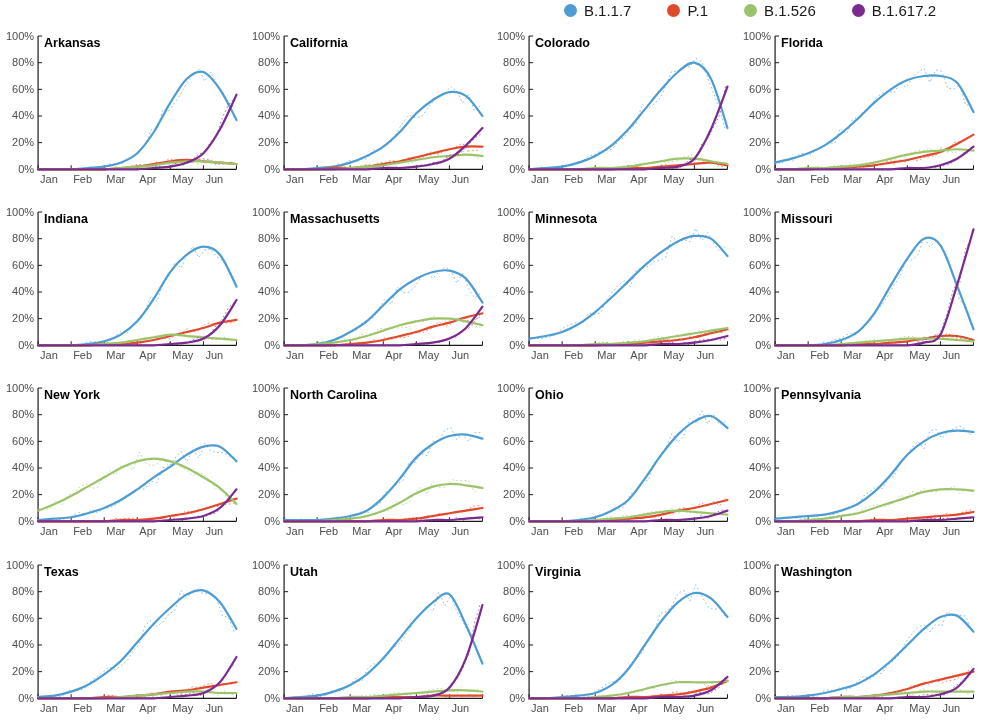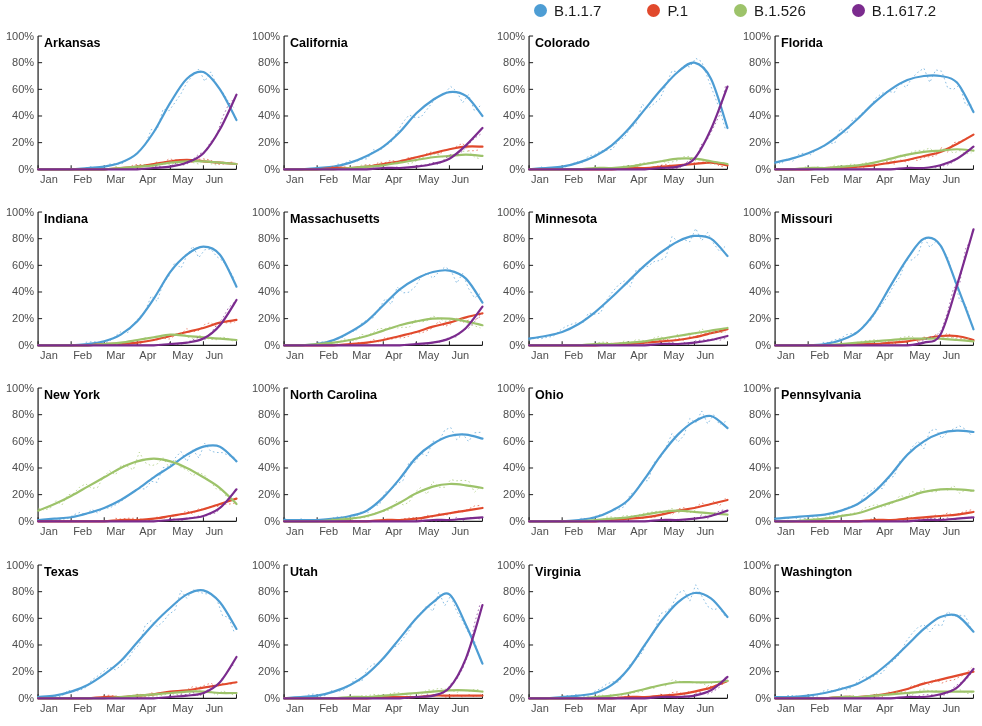--- a/index.html
+++ b/index.html
@@ -1,18 +1,18 @@
 <!DOCTYPE html>
 <html><head>
 <meta charset="utf-8">
 <style>
   html,body{margin:0;padding:0;background:#ffffff;}
   body{font-family:"Liberation Sans", sans-serif; width:982px; height:726px; overflow:hidden;}
   .fig{width:982px;height:726px;display:flex;flex-direction:column;}
-  .legend-bar{height:36px;display:flex;align-items:center;justify-content:flex-end;padding-right:46px;gap:46px;}
+  .legend-bar{height:36px;display:flex;align-items:center;justify-content:flex-end;padding-right:46px;gap:36px;}
   .legend-item{display:flex;align-items:center;gap:7px;}
   .legend-dot{width:13px;height:13px;border-radius:50%;display:inline-block;}
   .legend-label{font-size:15px;color:#1a1a1a;}
   .grid{flex:1;display:grid;grid-template-columns:repeat(4,1fr);grid-template-rows:repeat(4,1fr);}
   .panel{position:relative;}
   svg text{font-family:"Liberation Sans", sans-serif;}
   .ticklab{fill:#4d4d4d;font-size:11px;}
   .title{fill:#000;font-size:12.5px;font-weight:bold;}
 </style>
 </head>

